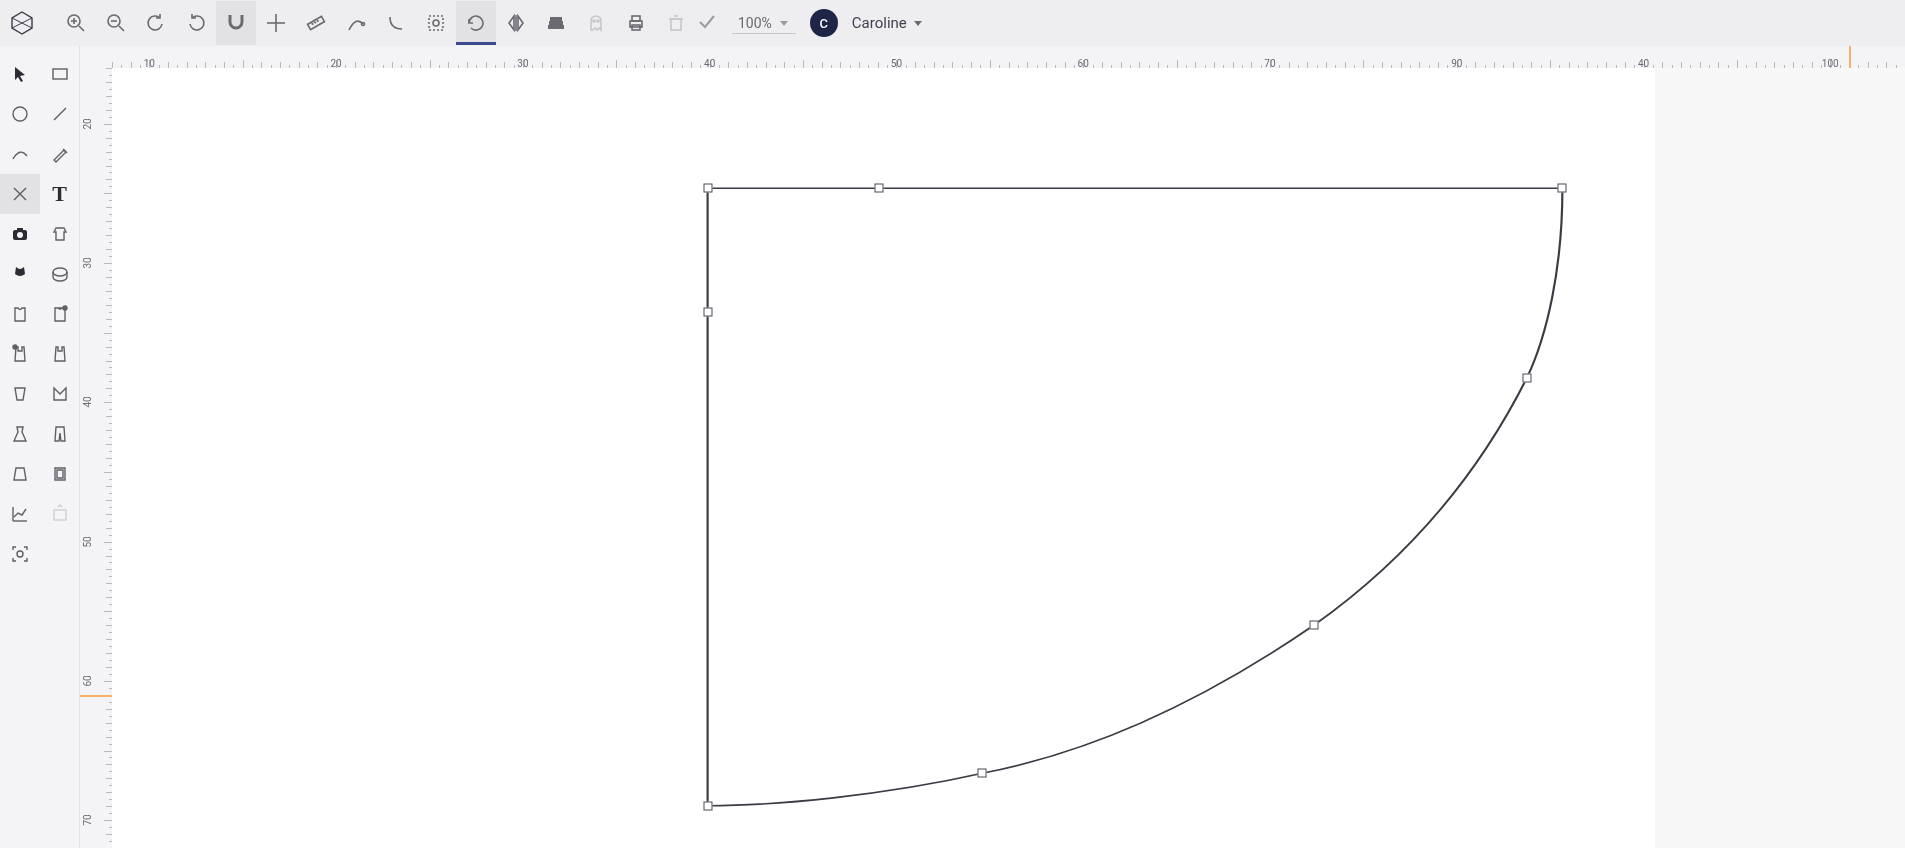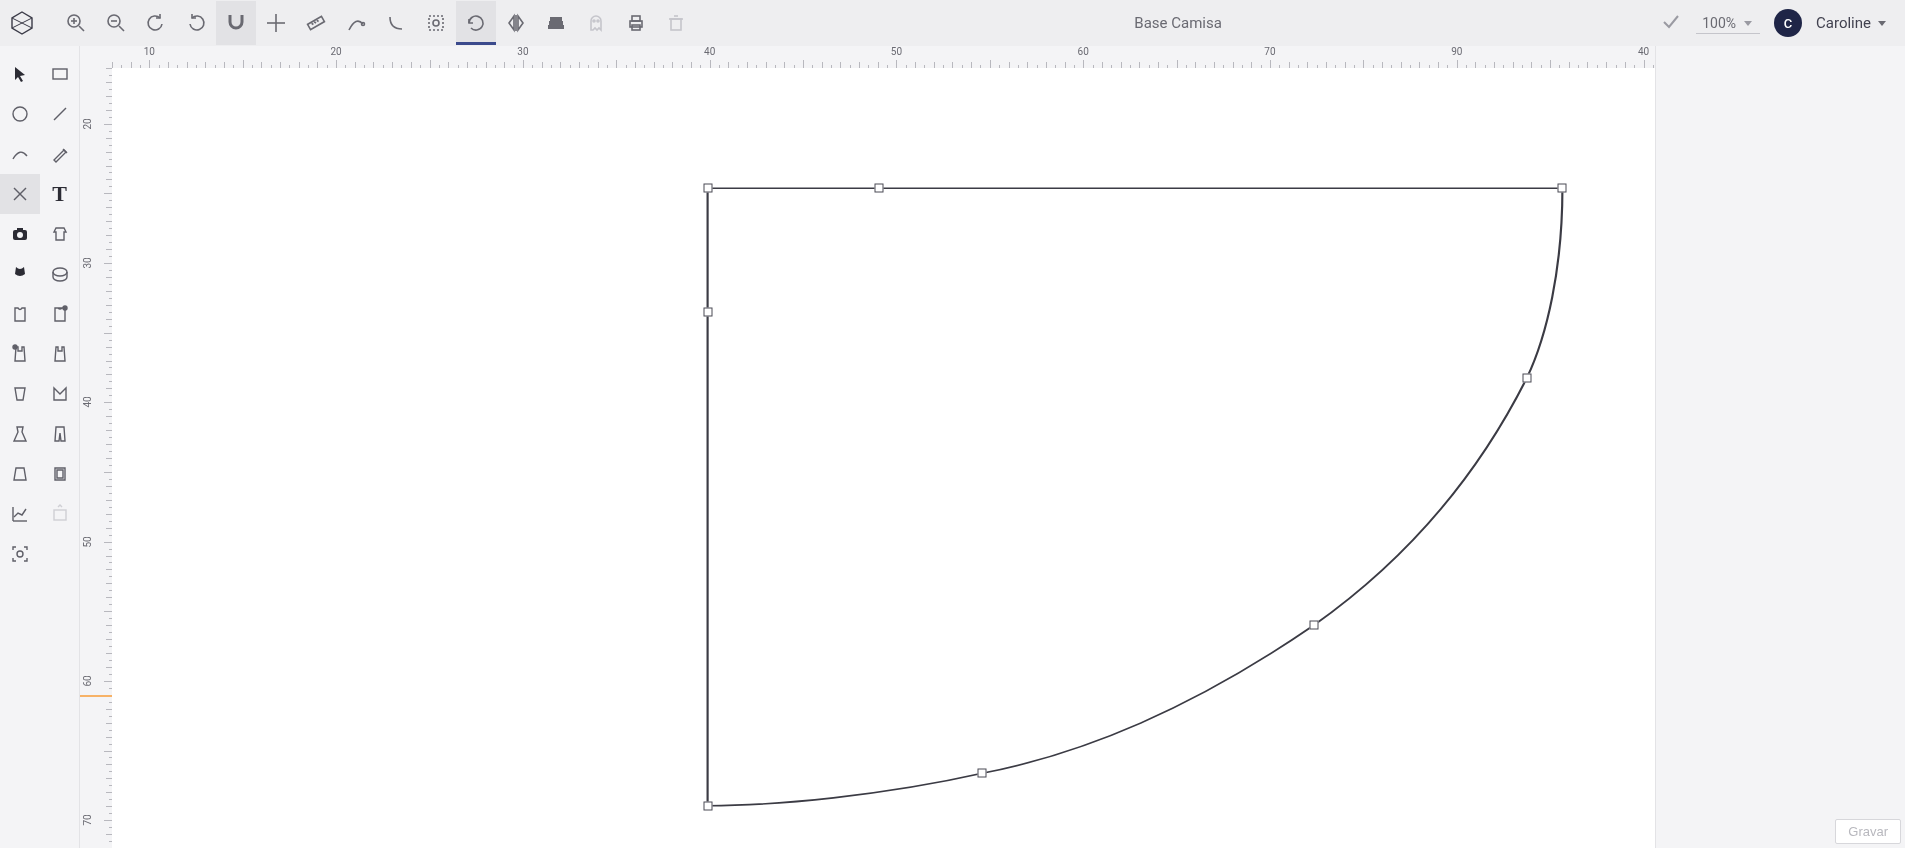--- a/index.html
+++ b/index.html
@@ -62,21 +62,21 @@
   
   .work-area {
     position:absolute;
     left:80px; top:46px; right:0; bottom:0;
     background:#f7f7f8;
   }
   .ruler-h {
     position:absolute; left:32px; right:0; top:0; height:22px;
     background:#f4f4f6; font-size:10px; color:#6a6a72;
   }
-  .ruler-h .major { position:absolute; top:0; transform:translateX(-50%);text-align:center;}
+  .ruler-h .major { position:absolute; top:12px; transform:translateX(-50%);text-align:center;}
   .ruler-h .tick { position:absolute; bottom:0; width:1px; background:#b8b8be;}
   .ruler-v {
     position:absolute; left:0; top:22px; bottom:0; width:32px;
     background:#f4f4f6; font-size:10px; color:#6a6a72;
   }
   .ruler-v .major { position:absolute; left:2px; transform:translateY(50%) rotate(-90deg); transform-origin:left top;}
   .ruler-v .tick { position:absolute; right:0; height:1px; background:#b8b8be;}
   .ruler-corner { position:absolute; left:0; top:0; width:32px; height:22px; background:#f4f4f6;}
   .guide-h { position:absolute; left:0; width:32px; height:2px; background:#f7b267; }
   .guide-v { position:absolute; top:0; height:22px; width:2px; background:#f7b267; }
@@ -211,21 +211,20 @@
       </svg>
     </div>
   <div class="tb-btn dim">
       <svg width="22" height="22" viewBox="0 0 22 22">
         <rect x="6" y="7" width="10" height="11"></rect>
         <line x1="4" y1="7" x2="18" y2="7"></line>
         <line x1="9" y1="4" x2="13" y2="4"></line>
       </svg>
     </div>
 
-  <div class="top-title">Base Camisa</div>
 
   <div class="right-controls">
     <div><svg width="22" height="20" viewBox="0 0 22 20" stroke="#9a9aa2" fill="none" stroke-width="2">
           <polyline points="4,11 9,16 18,5"></polyline>
         </svg></div>
     <div class="zoom-box">
       <span>100%</span>
       <svg width="12" height="12" viewBox="0 0 12 12" fill="#9a9aa2">
           <polygon points="2,4 10,4 6,9"></polygon>
         </svg>
@@ -741,16 +740,13 @@
         <div class="handle" style="left: 766.871px; top: 120.343px;"></div>
         <div class="handle" style="left: 1450.42px; top: 120.343px;"></div>
         <div class="handle" style="left: 1414.93px; top: 309.771px;"></div>
         <div class="handle" style="left: 1202px; top: 557.143px;"></div>
         <div class="handle" style="left: 870.252px; top: 705.343px;"></div>
         <div class="handle" style="left: 595.598px; top: 737.657px;"></div>
         <div class="handle" style="left: 595.598px; top: 244.029px;"></div>
       </div>
   </div>
 
-  <div class="right-panel">
-    <button class="save-btn">Gravar</button>
-  </div>
 </div>
 
 </body></html>

